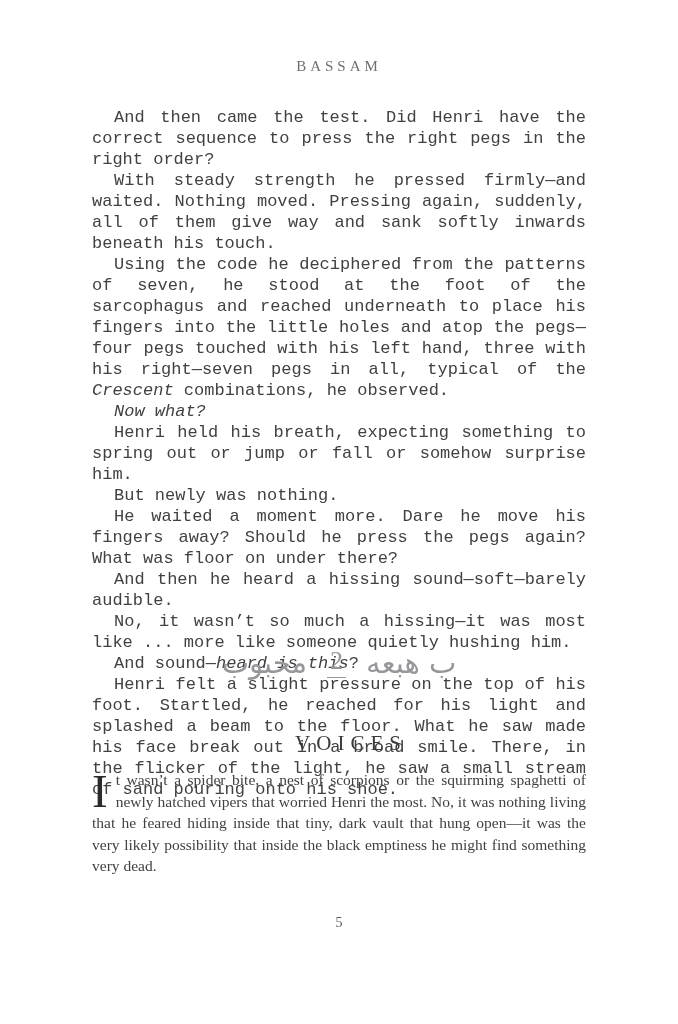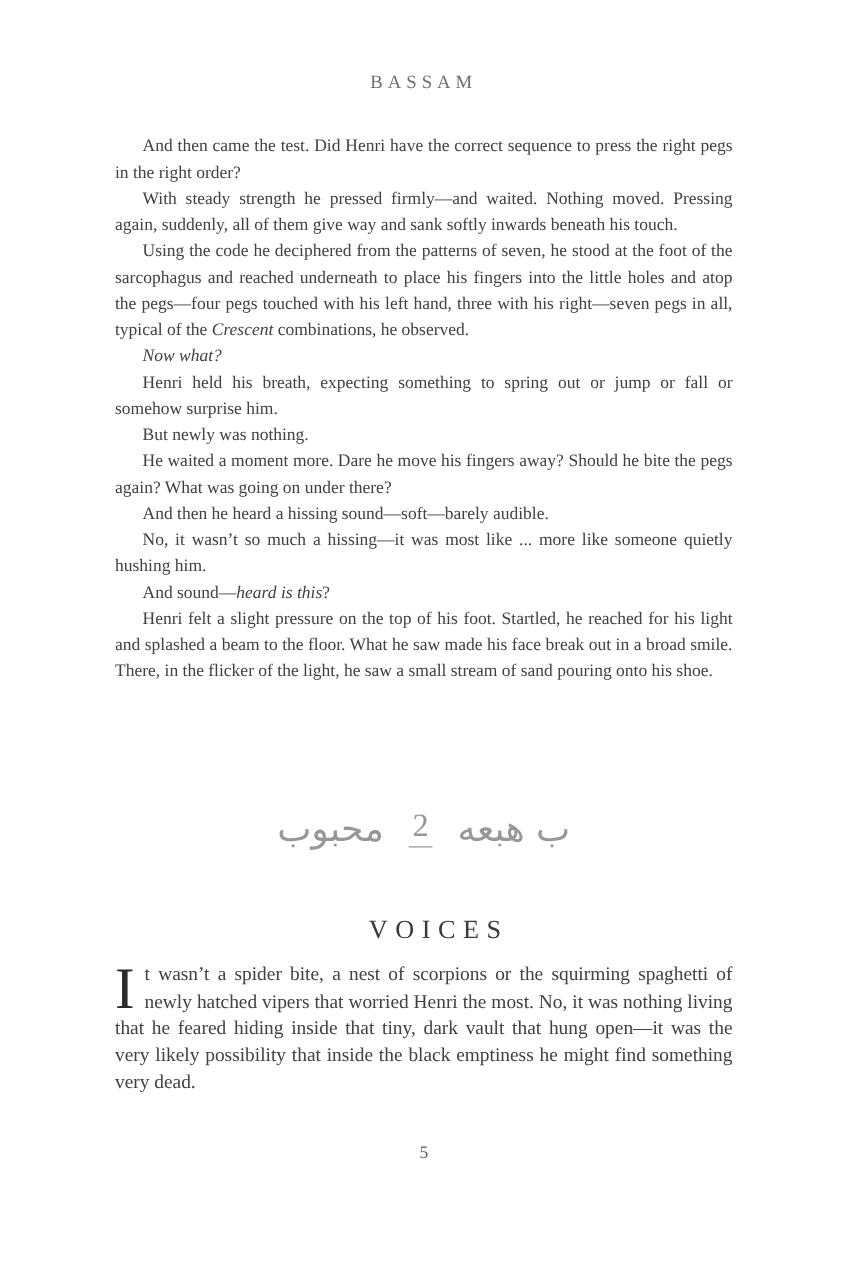--- a/index.html
+++ b/index.html
@@ -26,24 +26,25 @@
     font-size: 15px;
     letter-spacing: 4px;
     color: #6f6f6f;
   }
   
   .body-text {
     position: absolute;
     top: 107px;
     left: 92px;
     width: 494px;
-    font-size: 14px;
+    font-size: 17px;
     line-height: 21px;
     text-align: justify;
     color: #414141;
+    font-family: Liberation Mono, monospace;
   }
   .body-text p {
     margin: 0;
     text-indent: 22px;
     hyphens: none;
   }
   em { font-style: italic; }
   
   .divider {
     position: absolute;
@@ -120,21 +121,21 @@
 
   <div class="running-head">BASSAM</div>
 
   <div class="body-text">
     <p><span>And then came the test. Did Henri have the correct sequence to press the right pegs in the right order?</span></p>
     <p><span>With steady strength he pressed firmly—and waited. Nothing moved. Pressing again, suddenly, all of them give way and sank softly inwards beneath his touch.</span></p>
     <p><span>Using the code he deciphered from the patterns of seven, he stood at the foot of the sarcophagus and reached underneath to place his fingers into the little holes and atop the pegs—four pegs touched with his left hand, three with his right—seven pegs in all, typical of the </span><em>Crescent</em><span> combinations, he observed.</span></p>
     <p><em>Now what?</em></p>
     <p><span>Henri held his breath, expecting something to spring out or jump or fall or somehow surprise him.</span></p>
     <p><span>But newly was nothing.</span></p>
-    <p><span>He waited a moment more. Dare he move his fingers away? Should he bite the pegs again? What was going on under there?</span></p>
+    <p><span>He waited a moment more. Dare he move his fingers away? Should he press the pegs again? What was floor on under there?</span></p>
     <p><span>And then he heard a hissing sound—soft—barely audible.</span></p>
     <p><span>No, it wasn’t so much a hissing—it was most like ... more like someone quietly hushing him.</span></p>
     <p><span>And sound—</span><em>heard is this</em><span>?</span></p>
     <p><span>Henri felt a slight pressure on the top of his foot. Startled, he reached for his light and splashed a beam to the floor. What he saw made his face break out in a broad smile. There, in the flicker of the light, he saw a small stream of sand pouring onto his shoe.</span></p>
   </div>
 
   <div class="divider" dir="rtl">
     <span class="arabic">ب هبعه</span>
     <span class="chapter-number">2</span>
     <span class="arabic">محبوب</span>

